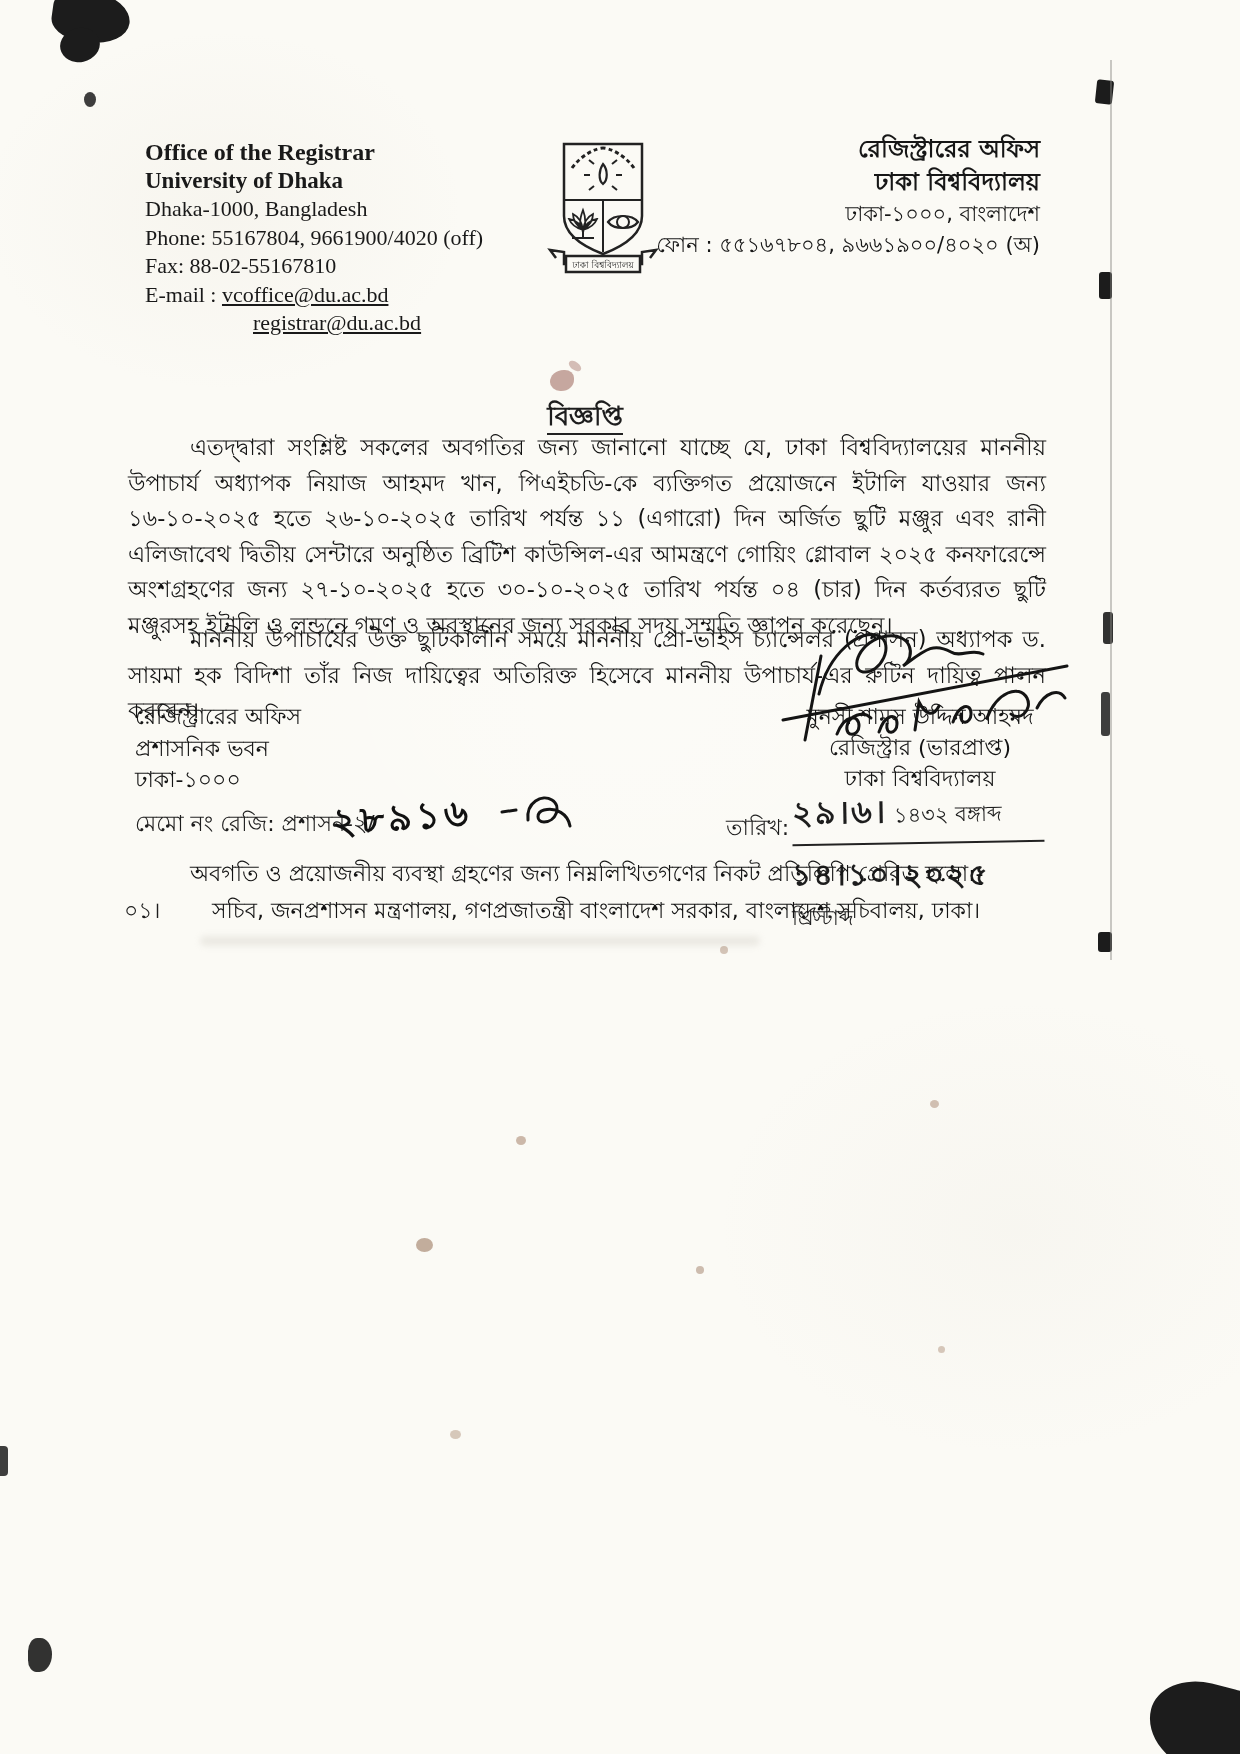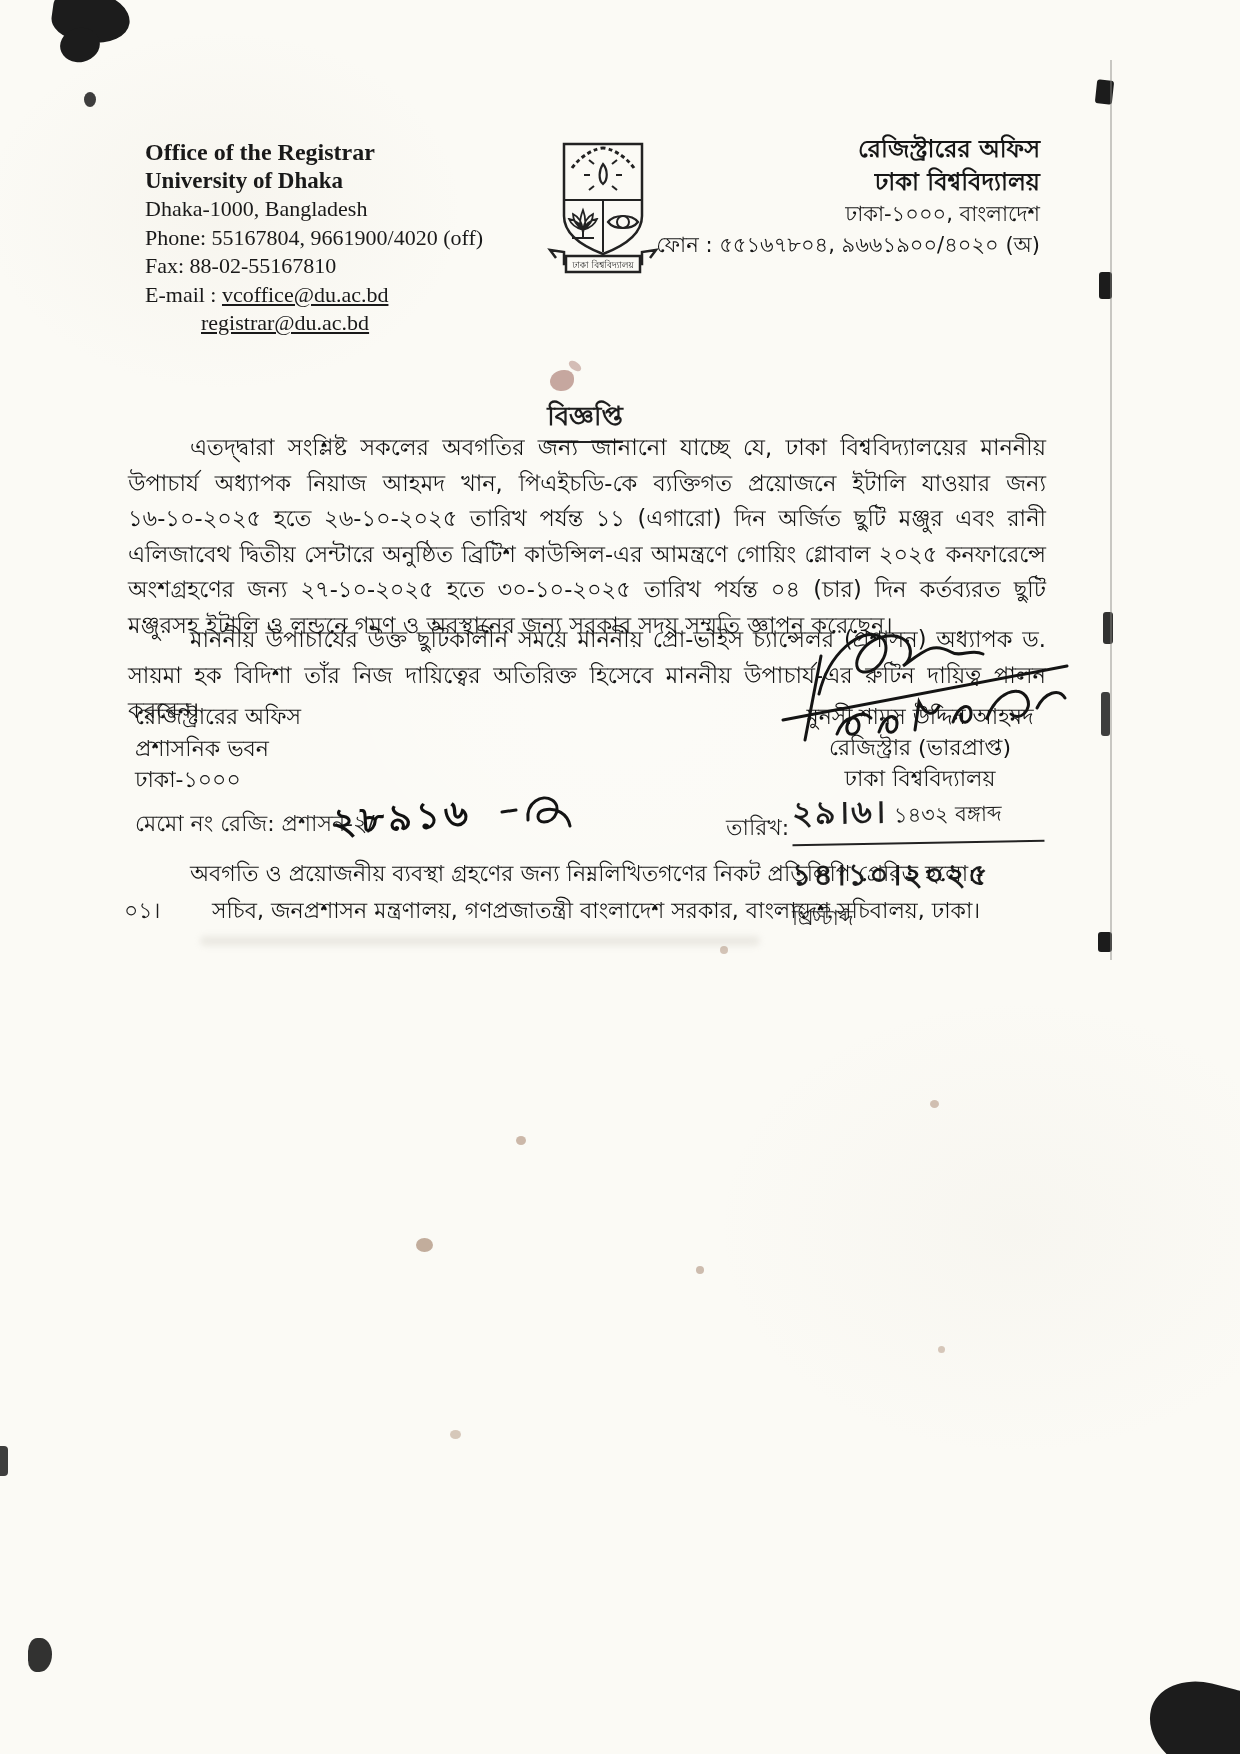--- a/index.html
+++ b/index.html
@@ -15,27 +15,27 @@
     overflow:hidden;
     font-family:"DejaVu Sans",sans-serif;
     color:#1d1d1d;
   }
   .abs{position:absolute;}
   
   .hdr-left{left:145px;top:138px;width:420px;font-family:"Liberation Serif",serif;font-size:22px;line-height:28.5px;color:#191919;}
   .hdr-left .b1{font-weight:bold;font-size:24px;}
   .hdr-left .b2{font-weight:bold;font-size:23px;}
   .hdr-left .email{ text-decoration:underline;}
-  .hdr-left .email2{margin-left:56px;text-decoration:underline;}
+  .hdr-left .email2{margin-left:108px;text-decoration:underline;}
   .hdr-right{right:200px;top:133px;width:430px;text-align:right;font-size:21px;line-height:31px;color:#161616;}
   .hdr-right .b{font-weight:bold;font-size:24px;line-height:33px;}
   .logo{left:542px;top:138px;width:122px;height:142px;}
   
   .title{left:0;right:70px;top:396px;text-align:center;font-size:26px;font-weight:bold;}
-  .title span{border-bottom:2px solid #222;padding-bottom:10px;}
+  .title span{border-bottom:2px solid #222;padding-bottom:2px;}
   
   .para{left:128px;width:918px;font-size:22.5px;line-height:35.5px;text-align:justify;color:#131313;}
   .p1{top:430px;text-indent:62px;}
   .p2{top:622px;text-indent:62px;}
   
   .sig-svg{left:775px;top:622px;width:310px;height:120px;}
   .sig-block{left:775px;top:701px;width:290px;text-align:center;font-size:22px;line-height:31px;color:#141414;}
   .sender{left:135px;top:701px;font-size:22px;line-height:31.5px;color:#141414;}
   
   .memo-label{left:135px;top:806px;font-size:22px;}

